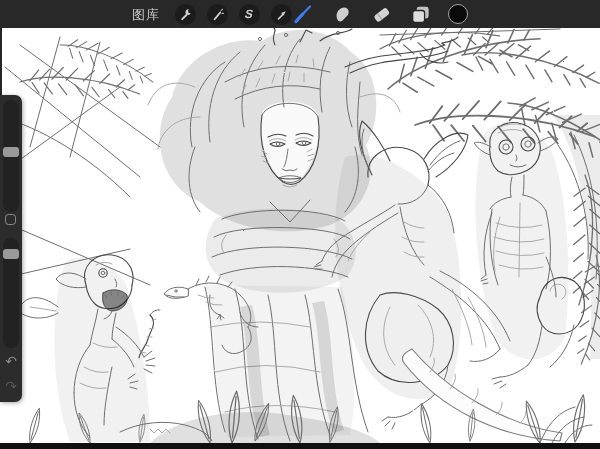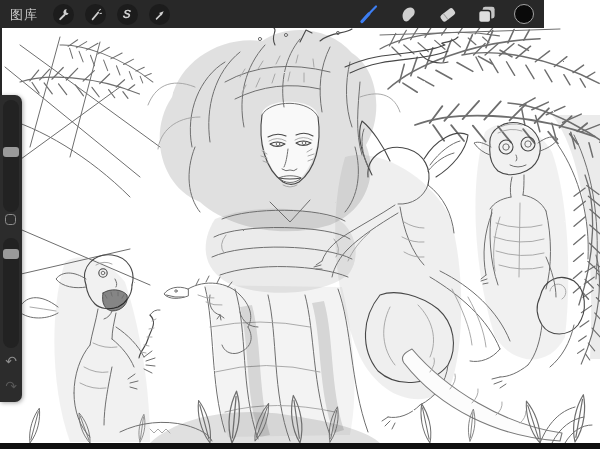--- a/index.html
+++ b/index.html
@@ -1,21 +1,21 @@
 <!DOCTYPE html>
 <html><head>
 <meta charset="utf-8">
 <style>
   html,body{margin:0;padding:0;background:#000;}
   .screen{position:relative;width:600px;height:449px;overflow:hidden;background:#fff;
           font-family:"Liberation Sans",sans-serif;}
 
   
-  .topbar{position:absolute;left:0;top:0;width:544px;height:27px;background:#282828;
-          display:flex;align-items:center;justify-content:space-between;
+  .topbar{position:absolute;left:0;top:0;width:600px;height:27px;background:#282828;
+          display:flex;align-items:center;justify-content:center;
           padding:14px 10px;box-sizing:border-box;z-index:6;}
   .tb-left{display:flex;align-items:center;gap:11px;}
   .gallery-btn{background:none;border:none;color:#c9c9c9;font-size:13px;line-height:1;
                padding:0 4px 0 0;cursor:pointer;font-family:"Liberation Sans",sans-serif;letter-spacing:1px;}
   .circ{width:21px;height:21px;border-radius:50%;background:#1c1c1c;border:none;padding:0;
         display:flex;align-items:center;justify-content:center;cursor:pointer;}
   .circ svg{display:block;}
   .s-glyph{color:#d0d0d0;font-style:italic;font-weight:700;font-size:12px;
            font-family:"Liberation Sans",sans-serif;transform:skewX(-6deg);display:block;}
   .tb-right{display:flex;align-items:center;gap:17px;}

